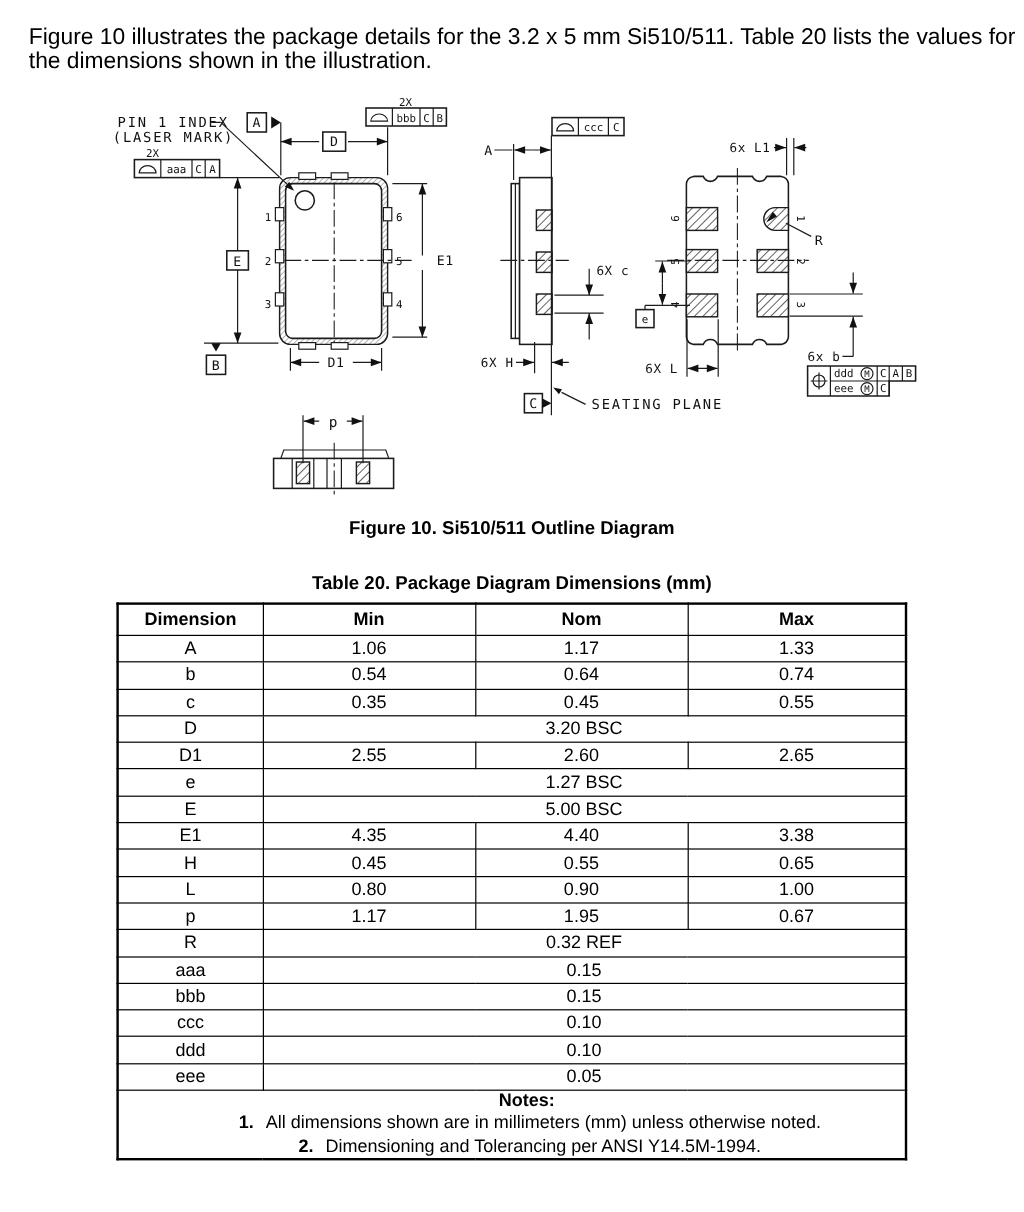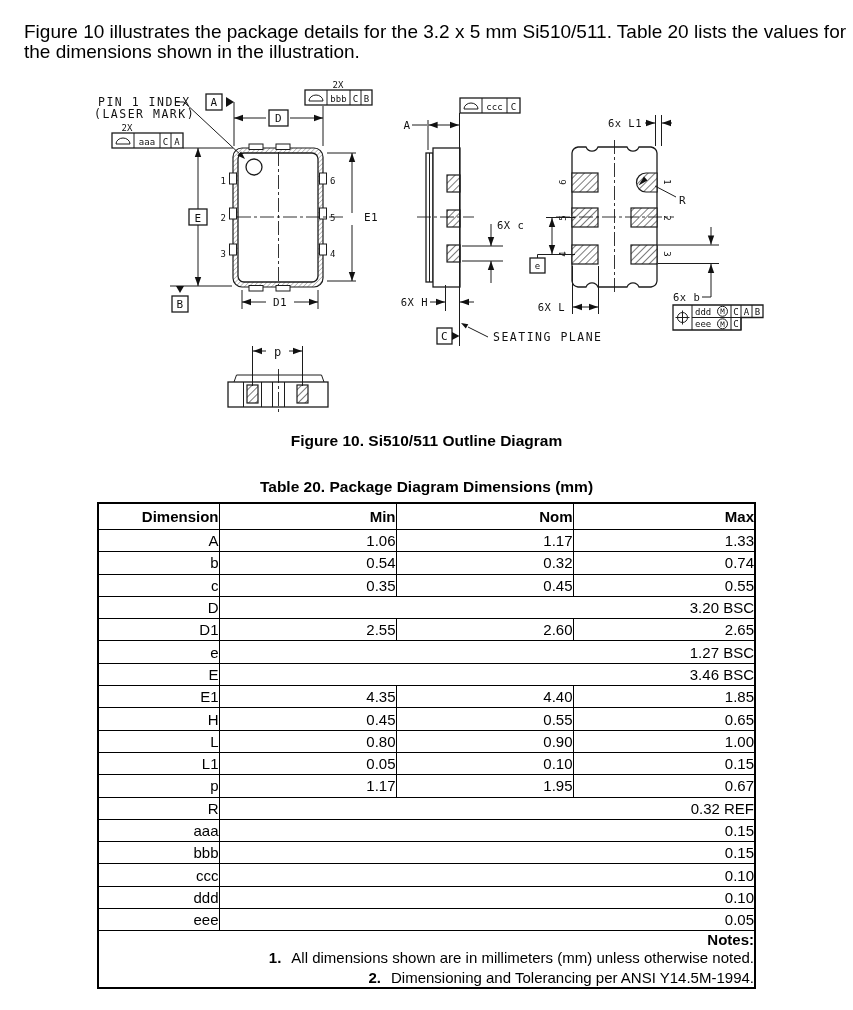--- a/index.html
+++ b/index.html
@@ -5,21 +5,21 @@
   html,body{margin:0;padding:0;background:#fff;}
   body{width:853px;height:1010px;position:relative;overflow:hidden;
        font-family:"Liberation Sans",sans-serif;color:#000;}
   .intro{position:absolute;left:8px;top:6px;width:846px;font-size:19px;line-height:19.5px;margin:16px;}
   .figwrap{position:absolute;left:0;top:78px;width:853px;height:345px;}
   .caption{position:absolute;left:0;width:853px;text-align:center;font-weight:bold;font-size:15.5px;}
   #figcap{top:432px;}
   #tabcap{top:478px;}
   table.dims{position:absolute;left:97px;top:502px;width:657px;border-collapse:collapse;
              table-layout:fixed;font-size:15px;}
-  table.dims th,table.dims td{border:1.5px solid #000;text-align:right;padding:0;}
+  table.dims th,table.dims td{border:1.5px solid #000;text-align:center;padding:0;}
   table.dims{border:2px solid #000;}
   table.dims th{height:25px;font-weight:bold;}
   table.dims td{height:21.3px;}
   col.c-dim{width:121px;} col.c-min{width:177px;} col.c-nom{width:177px;} col.c-max{width:182px;}
   td.notes-cell{text-align:left;height:auto;padding:2px 6px 4px 6px;}
   .notes-label{font-weight:bold;font-size:15px;padding-left:25px;}
   .note-line{margin-left:30px;font-size:15px;line-height:19.5px;}
   .note-num{font-weight:bold;margin-right:10px;}
   
   svg .ln{stroke:#1c1c1c;stroke-width:1.3;fill:none;}
@@ -307,21 +307,21 @@
   <tbody>
       <tr>
         <td>A</td>
         <td>1.06</td>
         <td>1.17</td>
         <td>1.33</td>
       </tr>
       <tr>
         <td>b</td>
         <td>0.54</td>
-        <td>0.32</td>
+        <td>0.64</td>
         <td>0.74</td>
       </tr>
       <tr>
         <td>c</td>
         <td>0.35</td>
         <td>0.45</td>
         <td>0.55</td>
       </tr>
       <tr>
         <td>D</td>
@@ -332,45 +332,39 @@
         <td>2.55</td>
         <td>2.60</td>
         <td>2.65</td>
       </tr>
       <tr>
         <td>e</td>
         <td colspan="3">1.27 BSC</td>
       </tr>
       <tr>
         <td>E</td>
-        <td colspan="3">3.46 BSC</td>
+        <td colspan="3">5.00 BSC</td>
       </tr>
       <tr>
         <td>E1</td>
         <td>4.35</td>
         <td>4.40</td>
-        <td>1.85</td>
+        <td>3.38</td>
       </tr>
       <tr>
         <td>H</td>
         <td>0.45</td>
         <td>0.55</td>
         <td>0.65</td>
       </tr>
       <tr>
         <td>L</td>
         <td>0.80</td>
         <td>0.90</td>
         <td>1.00</td>
-      </tr>
-      <tr>
-        <td>L1</td>
-        <td>0.05</td>
-        <td>0.10</td>
-        <td>0.15</td>
       </tr>
       <tr>
         <td>p</td>
         <td>1.17</td>
         <td>1.95</td>
         <td>0.67</td>
       </tr>
       <tr>
         <td>R</td>
         <td colspan="3">0.32 REF</td>

